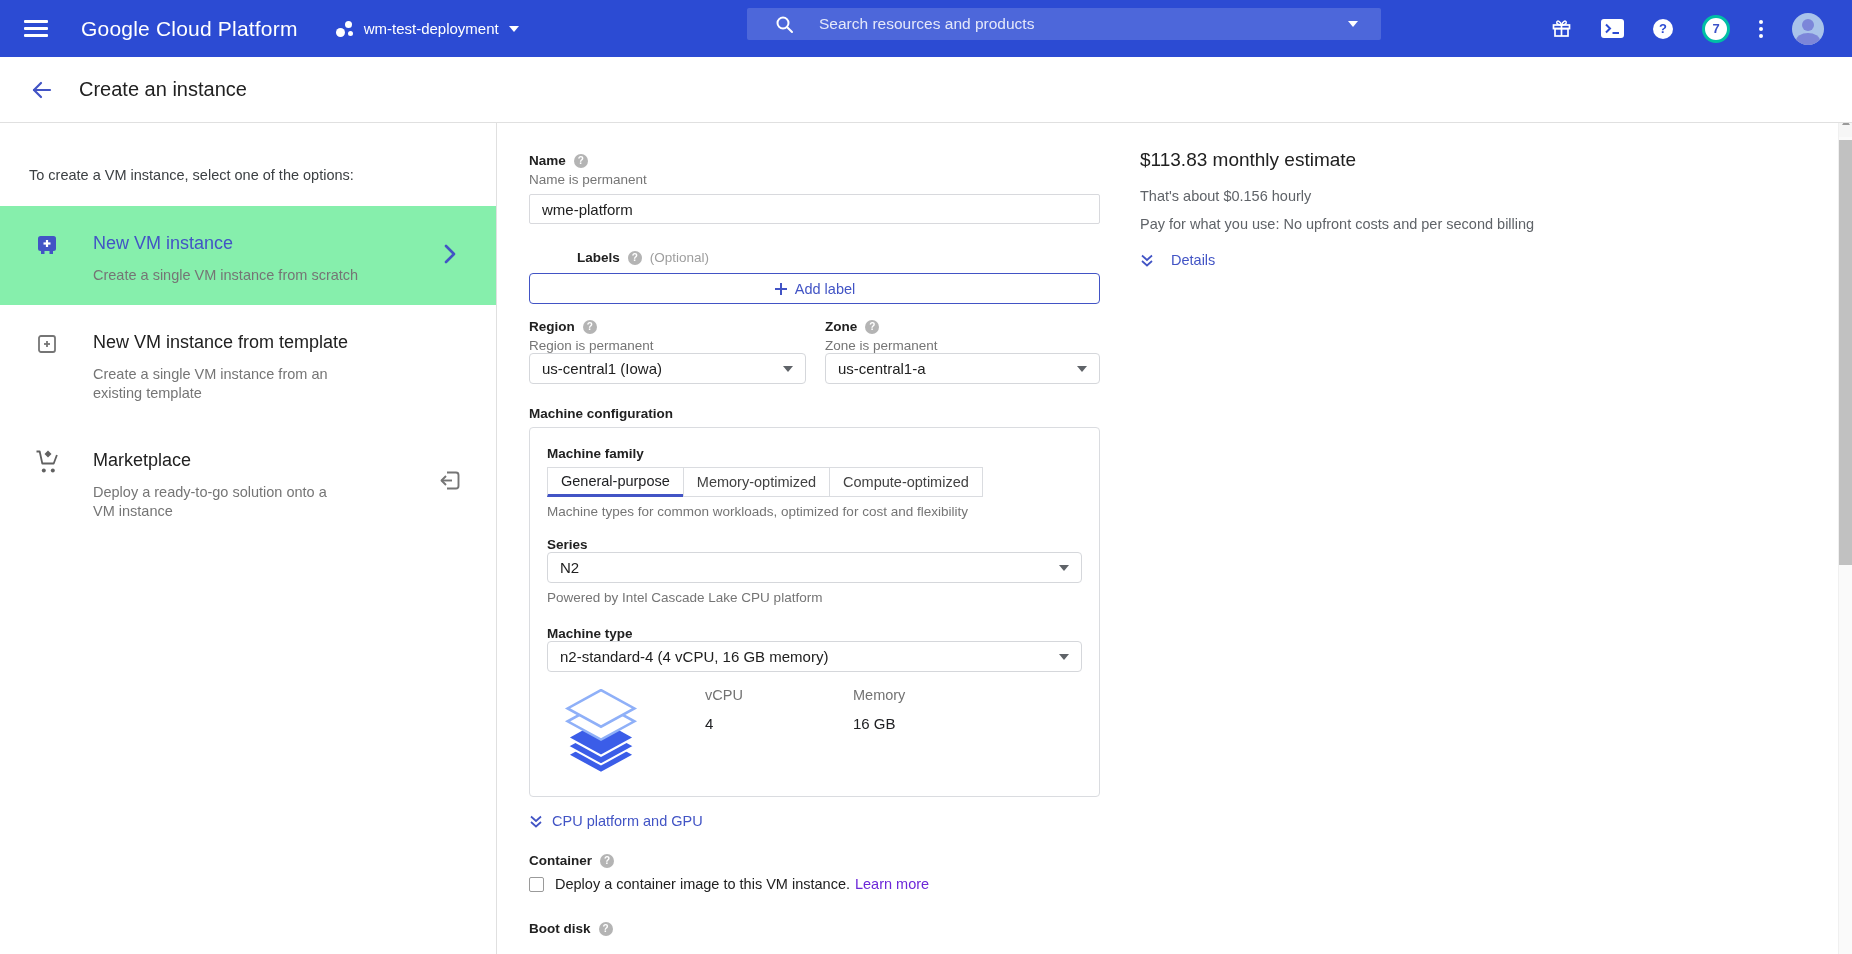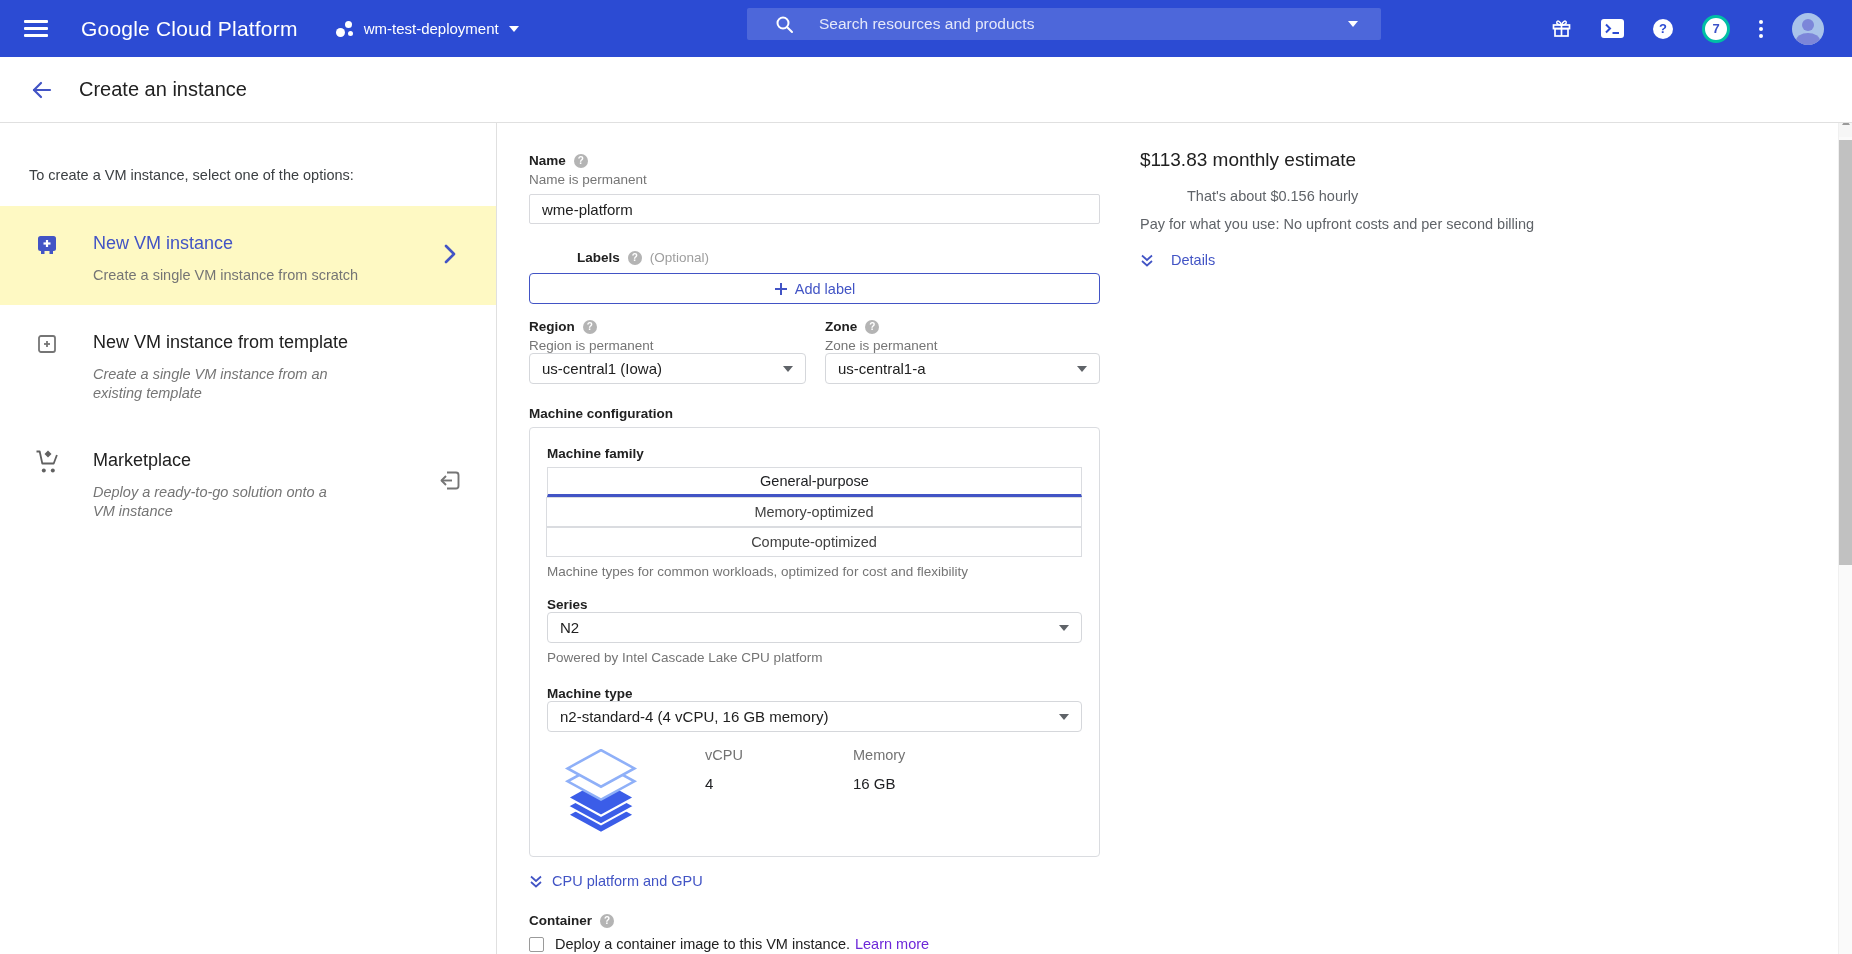--- a/index.html
+++ b/index.html
@@ -47,26 +47,26 @@
               border-bottom:1px solid #e0e0e0; display:flex; align-items:center; z-index:10; }
   .back-arrow { margin-left:29px; cursor:pointer; }
   .page-title { font-size:20px; color:#212121; margin-left:26px; }
 
   
   .sidebar { position:absolute; left:0; top:123px; width:497px; height:831px; background:#fff;
              border-right:1px solid #e0e0e0; }
   .side-intro { padding:44px 40px 0 29px; font-size:14.5px; color:#3c4043; }
   .side-items { margin-top:23px; }
   .side-item { position:relative; padding:26px 40px 19px 93px; cursor:pointer; }
-  .side-item.selected { background:#fef9c3; }
+  .side-item.selected { background:#86efac; }
   .side-item .it-icon { position:absolute; left:35px; top:27px; }
   .side-item .it-title { font-size:18px; line-height:23px; color:#212121; max-width:345px; }
   .side-item.selected .it-title { color:#4254c5; }
   .side-item .it-desc { font-size:14.5px; line-height:19.5px; color:#757575; margin-top:11px; }
-  .side-item .it-desc.wrap { max-width:250px;font-style:italic; }
+  .side-item .it-desc.wrap { max-width:250px; }
   .sel-chevron { position:absolute; right:40px; top:38px; }
   .ext-icon { position:absolute; right:34px; top:46px; }
 
   
   .main { position:absolute; left:529px; top:123px; width:571px; }
   .flabel-row { display:flex; align-items:center; gap:8px; }
   .flabel { font-size:13.5px; font-weight:bold; color:#212121; }
   .opt { font-size:13.5px; color:#9e9e9e; }
   .help-dot { width:14px; height:14px; border-radius:50%; background:#b4b4b4; color:#fff; font-size:10px;
               font-weight:bold; display:inline-flex; align-items:center; justify-content:center; flex:none; }
@@ -78,21 +78,21 @@
                    background:#fff; display:flex; align-items:center; justify-content:center; gap:7px;
                    color:#4254c5; font-size:14.5px; cursor:pointer; }
   .rz-row { display:flex; gap:19px; margin-top:15px; }
   .rz-col1 { width:277px; } .rz-col2 { width:275px; }
   .select { margin-top:0; height:31px; border:1px solid #d5d7db; border-radius:4px; background:#fff;
             display:flex; align-items:center; justify-content:space-between; padding:0 12px;
             font-size:15px; color:#212121; cursor:pointer;gap:16px; }
   .sel-caret { width:0; height:0; border-left:5px solid transparent; border-right:5px solid transparent;
                border-top:6px solid #5f6368; }
   .mc-box { margin-top:6px; width:571px; border:1px solid #dadce0; border-radius:4px; padding:18px 17px 0 17px; }
-  .tabs { display:flex; margin-top:6px;flex-direction:column; }
+  .tabs { display:flex; margin-top:6px; }
   .tab { height:30px; line-height:28px; border:1px solid #dadce0; padding:0 13px; font-size:14.5px;
          color:#424242; text-align:center; cursor:pointer; background:#fff; }
   .tab + .tab { margin-left:-1px; }
   .tab.active { border-bottom:3px solid #4254c5; color:#202124; line-height:26px; }
   .boxhint { font-size:13.5px; color:#757575; margin-top:7px; }
   .boxlabel { font-size:13.5px; font-weight:bold; color:#212121; }
   .mt18{margin-top:18px;} .mt21{margin-top:21px;}
   .spec-row { display:flex; align-items:flex-start; padding:15px 0 23px 15px; }
   .spec-col { width:148px; }
   .spec-col .sl { font-size:14.5px; color:#737373; }
@@ -104,21 +104,21 @@
   .check-row { display:flex; align-items:center; margin-top:8px; font-size:14.5px; color:#212121; }
   .checkbox { width:15px; height:15px; border:1.7px solid #9a9a9a; border-radius:2px; background:#fff;
               flex:none; cursor:pointer; }
   .check-row .ct { margin-left:11px; }
   .learn-more { color:#6d28d9; margin-left:5px; cursor:pointer; }
   .bootdisk-row { margin-top:29px; }
 
   
   .estimate { position:absolute; left:1140px; top:123px; width:580px; }
   .est-title { margin-top:26px; font-size:19px; font-weight:500; color:#212121; }
-  .est-line1 { margin-top:17px; font-size:14.5px; color:#5f6368;margin-left:47px; }
+  .est-line1 { margin-top:17px; font-size:14.5px; color:#5f6368; }
   .est-line2 { margin-top:12px; font-size:14.5px; color:#5f6368; }
   .est-details { margin-top:20px;gap:17px; }
 
   
   .scrollbar { position:absolute; right:0; top:107px; width:14px; height:847px; background:#fafafa;
                border-left:1px solid #f0f0f0; }
   .sb-up { height:30px; display:flex; align-items:center; justify-content:center; background:#f6f6f6; }
   .sb-up i { width:0; height:0; border-left:4px solid transparent; border-right:4px solid transparent;
              border-bottom:6px solid #9a9a9a; }
   .sb-thumb { position:absolute; left:0; top:33px; width:14px; height:425px; background:#c1c1c1; }

